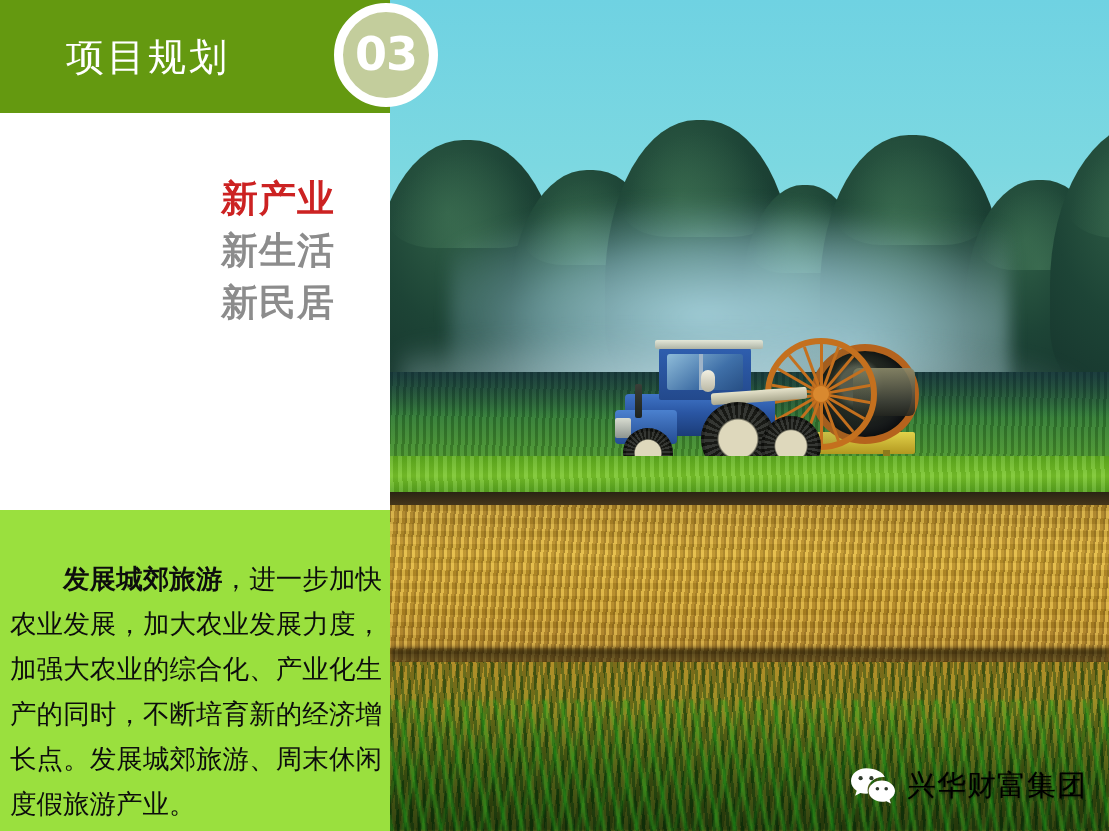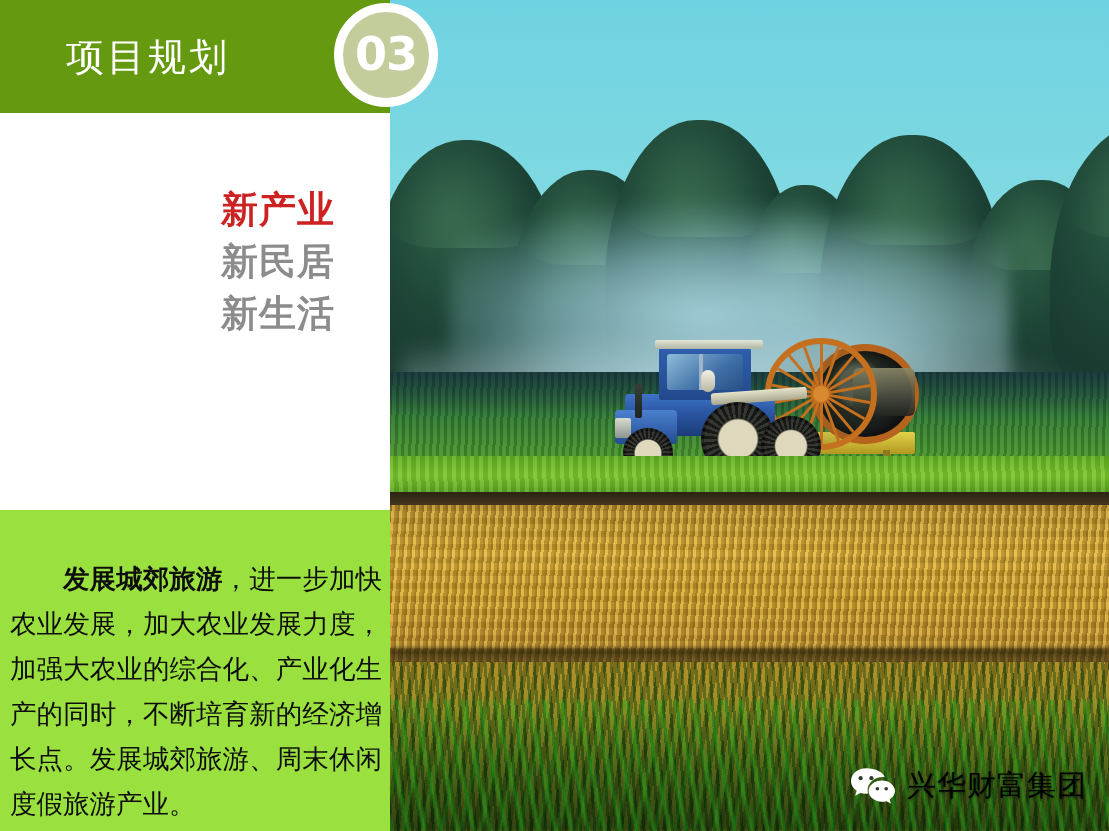--- a/index.html
+++ b/index.html
@@ -294,21 +294,21 @@
     transform: translateY(-1px);
   }
 
   
   .white-panel {
     position: absolute; left: 0; top: 113px;
     width: 390px; height: 397px;
     background: #ffffff;
   }
   .headline {
-    position: absolute; right: 55px; top: 71px;
+    position: absolute; right: 55px; top: 60px;
     text-align: center;
   }
   .headline div {
     font-size: 37px;
     line-height: 52px;
     font-weight: 700;
     letter-spacing: 1px;
     white-space: nowrap;
   }
   .hl-accent { color: #cc2222; }
@@ -422,22 +422,22 @@
     <div class="header-title">项目规划</div>
   </div>
 
   <div class="badge">
     <span class="badge-num">03</span>
   </div>
 
   <div class="white-panel">
     <div class="headline">
       <div class="hl-accent">新产业</div>
+      <div class="hl-muted">新生活</div>
       <div class="hl-muted">新民居</div>
-      <div class="hl-muted">新生活</div>
     </div>
   </div>
 
   <div class="green-panel">
     <p class="body-copy"><b>发展城郊旅游</b><span>，进一步加快农业发展，加大农业发展力度，加强大农业的综合化、产业化生产的同时，不断培育新的经济增长点。发展城郊旅游、周末休闲度假旅游产业。</span></p>
   </div>
 
   <div class="watermark">
     <span>
       <svg class="wechat-icon" viewBox="0 0 46 38" xmlns="http://www.w3.org/2000/svg">

